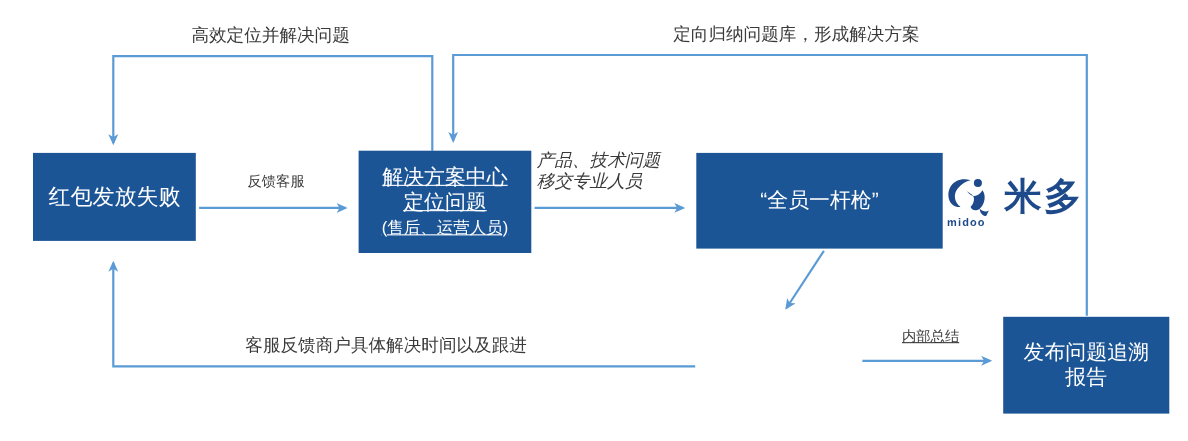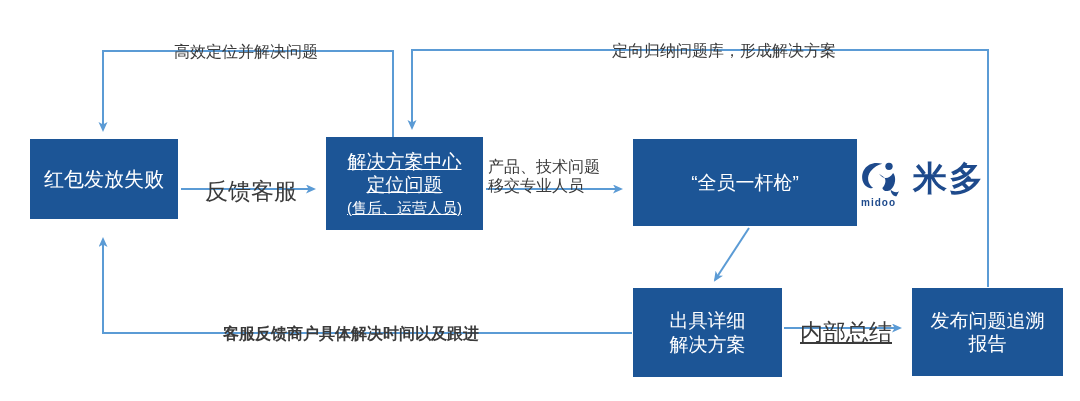--- a/index.html
+++ b/index.html
@@ -43,23 +43,22 @@
     box-sizing:border-box;
   }
   .node .title{font-size:19px;}
   .node .subtitle{font-size:15px;margin-top:2px;}
   .label{
     position:absolute;
     color:var(--label-text);
     font-size:16px;
     text-align:center;
     white-space:nowrap;
-    margin-top:20px;
   }
-  .label.big{font-size:23px;}
+  .label.big{font-size:13px;}
   .label.left-align{text-align:left;line-height:1.16;}
   .logo{
     position:absolute;left:857px;top:150px;width:128px;height:70px;
     color:var(--logo);
   }
   .logo .mark{position:absolute;left:2px;top:8px;width:50px;height:40px;}
   .logo .mark svg{width:100%;height:100%;fill:var(--logo);}
   .logo .latin{
     position:absolute;left:4px;top:47px;
     font-size:10px;font-weight:700;letter-spacing:1px;
@@ -96,44 +95,40 @@
   <div class="node" style="left:326px;top:137px;width:157px;height:93px;text-decoration:underline;">
     <div class="title">解决方案中心</div>
     <div class="title">定位问题</div>
     <div class="subtitle">(售后、运营人员)</div>
   </div>
 
   <div class="node" style="left:633px;top:139px;width:224px;height:87px;">
     <div class="title">“全员一杆枪”</div>
   </div>
 
-  <div class="node" style="left:633px;top:288px;width:149px;height:89px;">
-    <div class="title">出具详细</div>
-    <div class="title">解决方案</div>
-  </div>
 
   <div class="node" style="left:912px;top:288px;width:151px;height:88px;">
     <div class="title">发布问题追溯</div>
     <div class="title">报告</div>
   </div>
 
   <div class="label big" style="left:190px;top:156px;width:122px;">反馈客服</div>
 
-  <div class="label left-align" style="left:488px;top:138px;width:150px;">
+  <div class="label left-align" style="left:488px;top:138px;width:150px;font-style:italic;">
     <div>产品、技术问题</div>
     <div>移交专业人员</div>
   </div>
 
   <div class="label big" style="left:790px;top:297px;width:112px;text-decoration:underline;">内部总结</div>
 
   <div class="label" style="left:146px;top:22px;width:200px;">高效定位并解决问题</div>
 
   <div class="label" style="left:594px;top:21px;width:260px;">定向归纳问题库，形成解决方案</div>
 
-  <div class="label" style="left:201px;top:304px;width:300px;font-weight:bold;">客服反馈商户具体解决时间以及跟进</div>
+  <div class="label" style="left:201px;top:304px;width:300px;">客服反馈商户具体解决时间以及跟进</div>
 
   <div class="logo">
     <div class="mark">
       <svg viewBox="0 0 60 46" aria-hidden="true">
         <path d="M28,6 C12,1 0,14 5,28 C7,33 12,36 17,35 C10,30 9,21 14,15 C18,10 23,7 28,6 Z"></path>
         <circle cx="36" cy="9" r="4.4"></circle>
         <path d="M24,18 C29,25 36,25 41,17 C45,22 44,32 38,37 C34,40 29,39 28,35 C32,31 33,25 30,22 Z"></path>
         <path d="M38,37 C41,40 45,41 48,39 L45,45 C41,45 38,41 38,37 Z"></path>
       </svg>
     </div>

